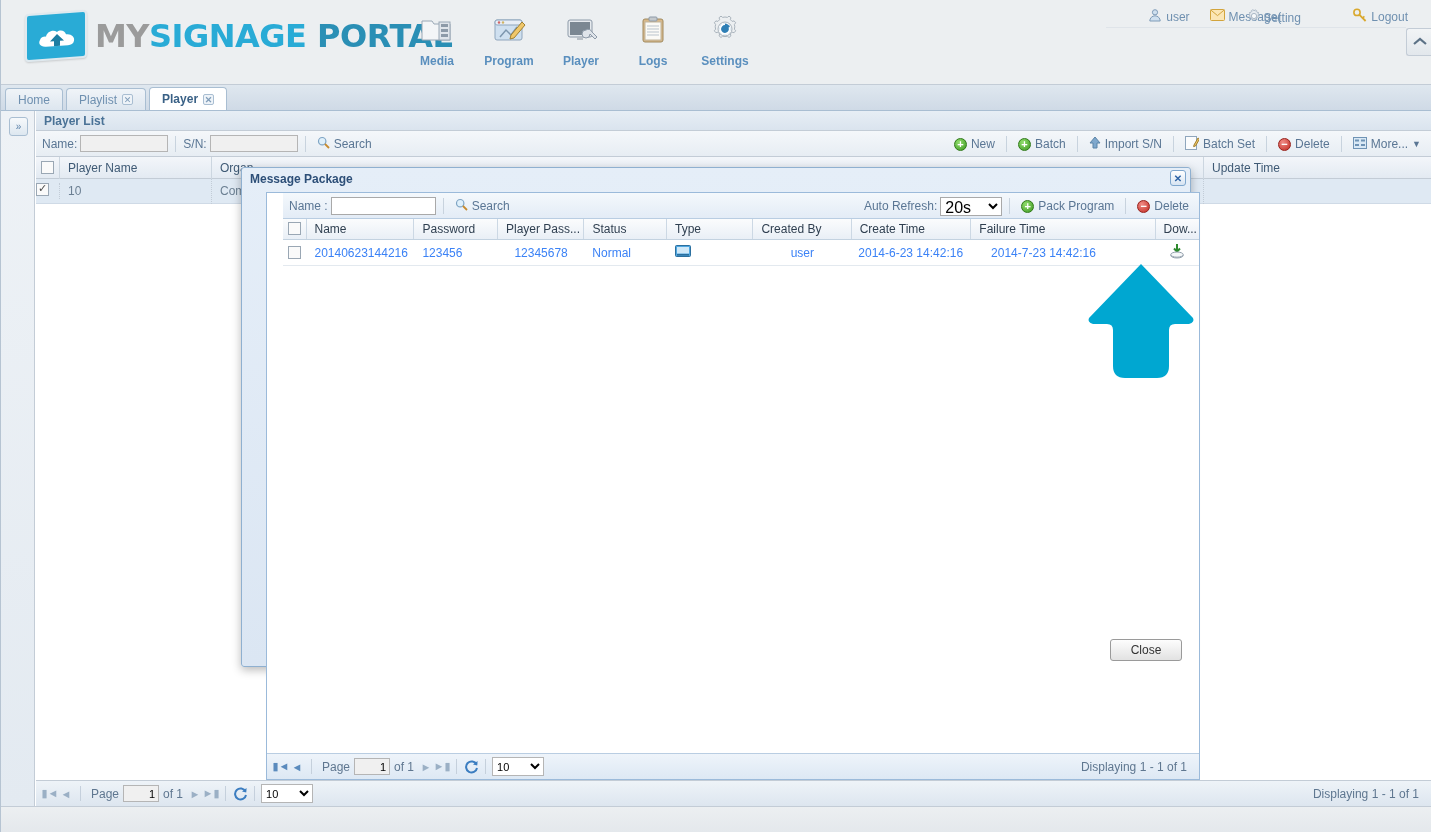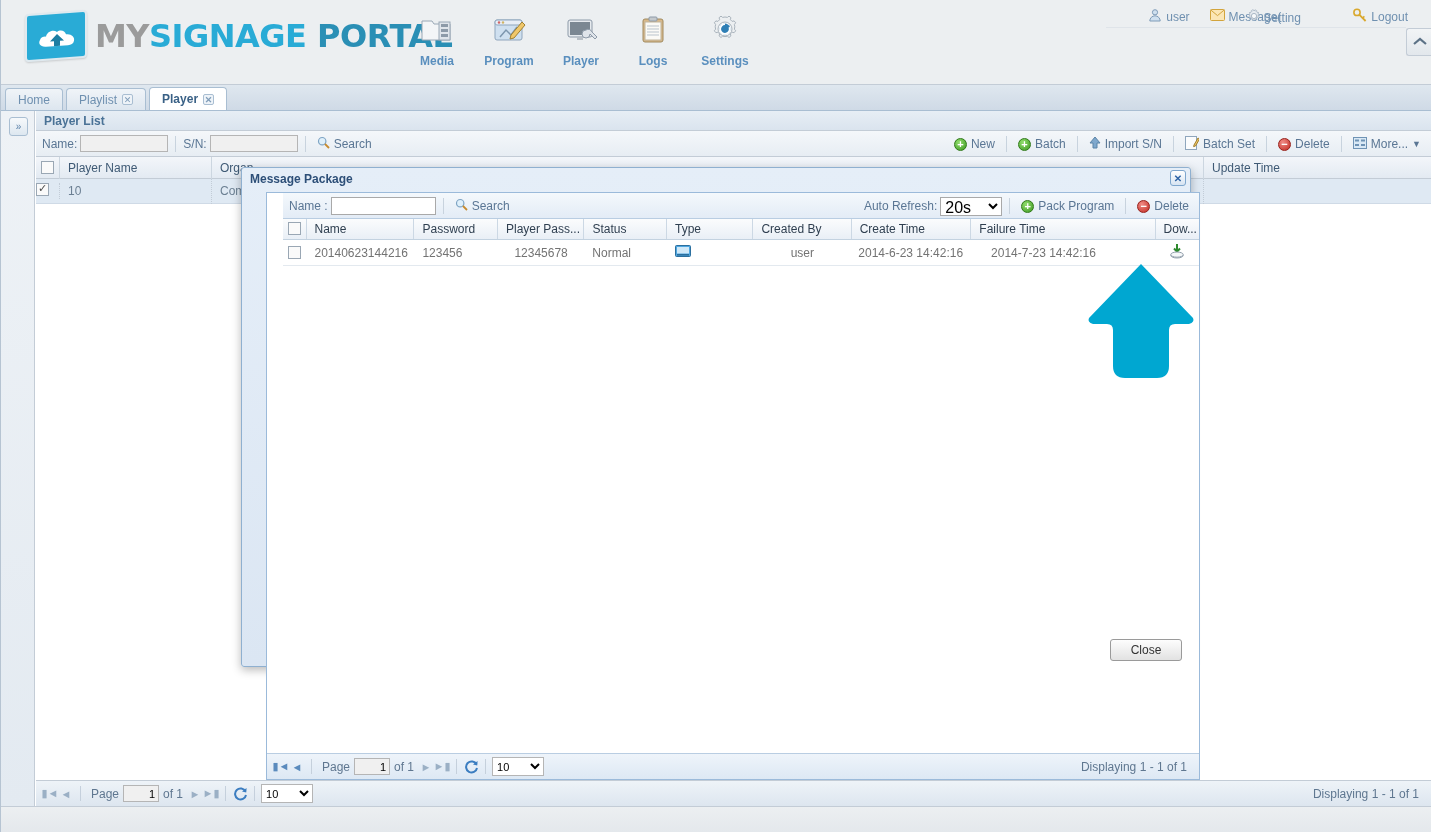--- a/index.html
+++ b/index.html
@@ -311,21 +311,21 @@
     height: 21px; display: flex; align-items: center;
     padding: 0 8px; font-size: 12px; color: #2f3f50;
     border-right: 1px solid #ccd8e4; overflow: hidden; white-space: nowrap;
   }
   .m-row {
     height: 26px; display: flex; align-items: center;
     border-bottom: 1px solid #e3e9ef; background: #ffffff;
   }
   .mgr {
     height: 26px; display: flex; align-items: center;
-    padding: 0 8px; font-size: 12px; color: #737373;
+    padding: 0 8px; font-size: 12px; color: #3b82f6;
     overflow: hidden; white-space: nowrap;
   }
   .m-grid-blank { background: #ffffff; }
 
   .m-pagebar {
     position: absolute; left: 0; bottom: 0; width: 100%; height: 26px;
     background: linear-gradient(#eef4fa,#dde8f4);
     border-top: 1px solid #b9cde2;
     display: flex; align-items: center; padding: 0 6px;
   }

